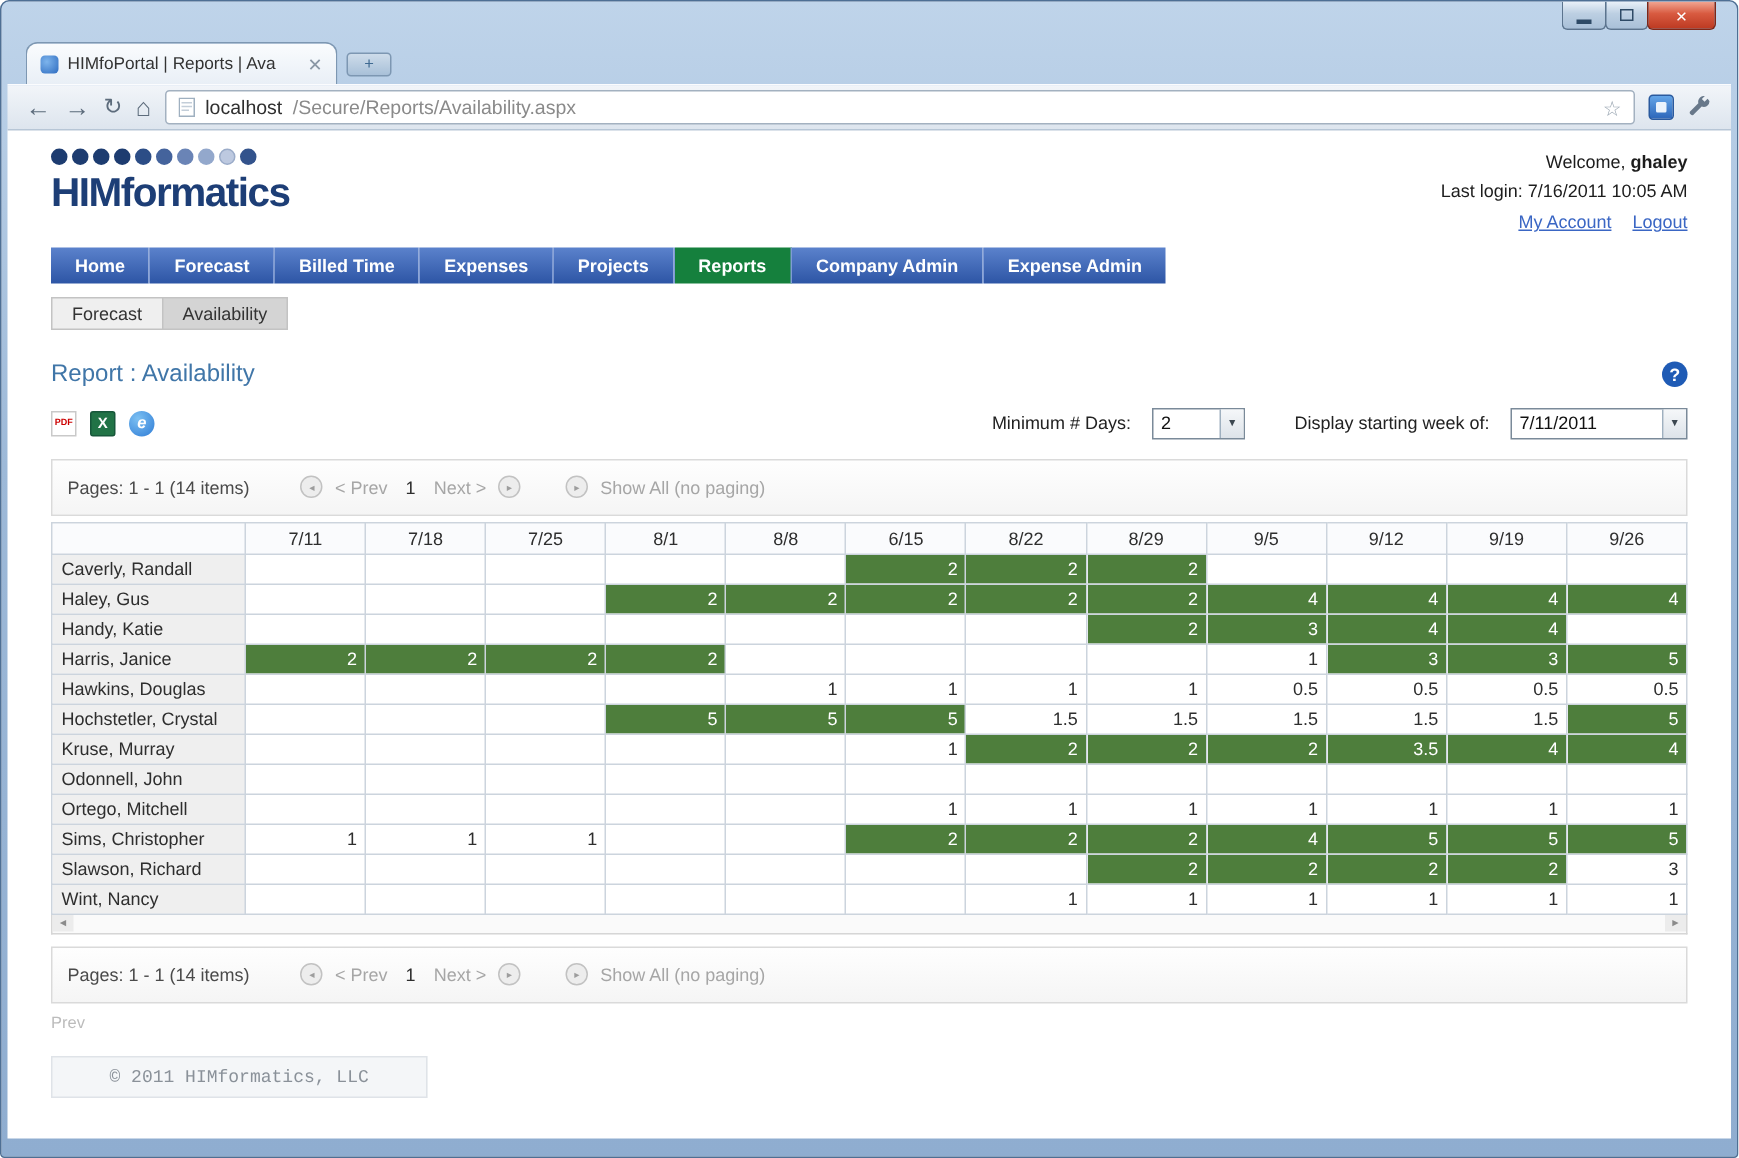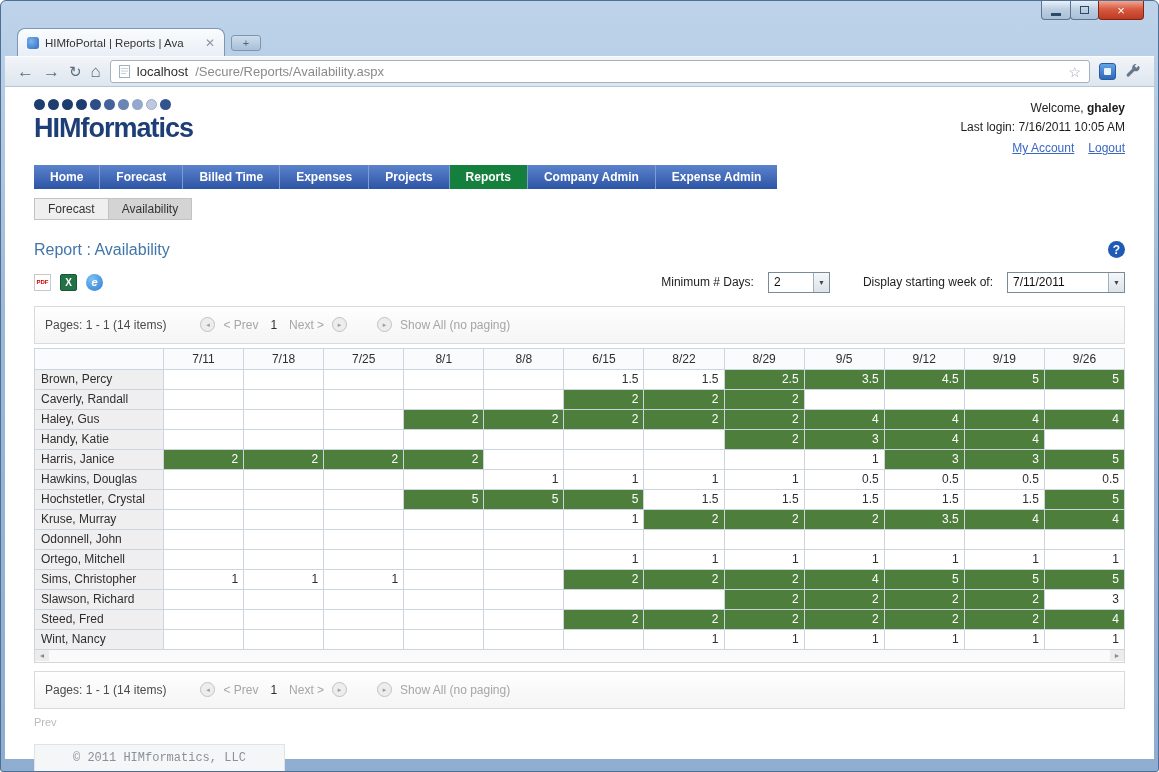--- a/index.html
+++ b/index.html
@@ -251,35 +251,20 @@
             <th class="date-h">8/22</th>
             <th class="date-h">8/29</th>
             <th class="date-h">9/5</th>
             <th class="date-h">9/12</th>
             <th class="date-h">9/19</th>
             <th class="date-h">9/26</th>
           </tr>
       </thead>
       <tbody>
           <tr>
-            <td class="name">Brown, Percy</td>
-            <td class="val"></td>
-            <td class="val"></td>
-            <td class="val"></td>
-            <td class="val"></td>
-            <td class="val"></td>
-            <td class="val">1.5</td>
-            <td class="val">1.5</td>
-            <td class="val green">2.5</td>
-            <td class="val green">3.5</td>
-            <td class="val green">4.5</td>
-            <td class="val green">5</td>
-            <td class="val green">5</td>
-          </tr>
-          <tr>
             <td class="name">Caverly, Randall</td>
             <td class="val"></td>
             <td class="val"></td>
             <td class="val"></td>
             <td class="val"></td>
             <td class="val"></td>
             <td class="val green">2</td>
             <td class="val green">2</td>
             <td class="val green">2</td>
             <td class="val"></td>
@@ -429,35 +414,20 @@
             <td class="val"></td>
             <td class="val"></td>
             <td class="val"></td>
             <td class="val"></td>
             <td class="val"></td>
             <td class="val green">2</td>
             <td class="val green">2</td>
             <td class="val green">2</td>
             <td class="val green">2</td>
             <td class="val">3</td>
-          </tr>
-          <tr>
-            <td class="name">Steed, Fred</td>
-            <td class="val"></td>
-            <td class="val"></td>
-            <td class="val"></td>
-            <td class="val"></td>
-            <td class="val"></td>
-            <td class="val green">2</td>
-            <td class="val green">2</td>
-            <td class="val green">2</td>
-            <td class="val green">2</td>
-            <td class="val green">2</td>
-            <td class="val green">2</td>
-            <td class="val green">4</td>
           </tr>
           <tr>
             <td class="name">Wint, Nancy</td>
             <td class="val"></td>
             <td class="val"></td>
             <td class="val"></td>
             <td class="val"></td>
             <td class="val"></td>
             <td class="val"></td>
             <td class="val">1</td>

